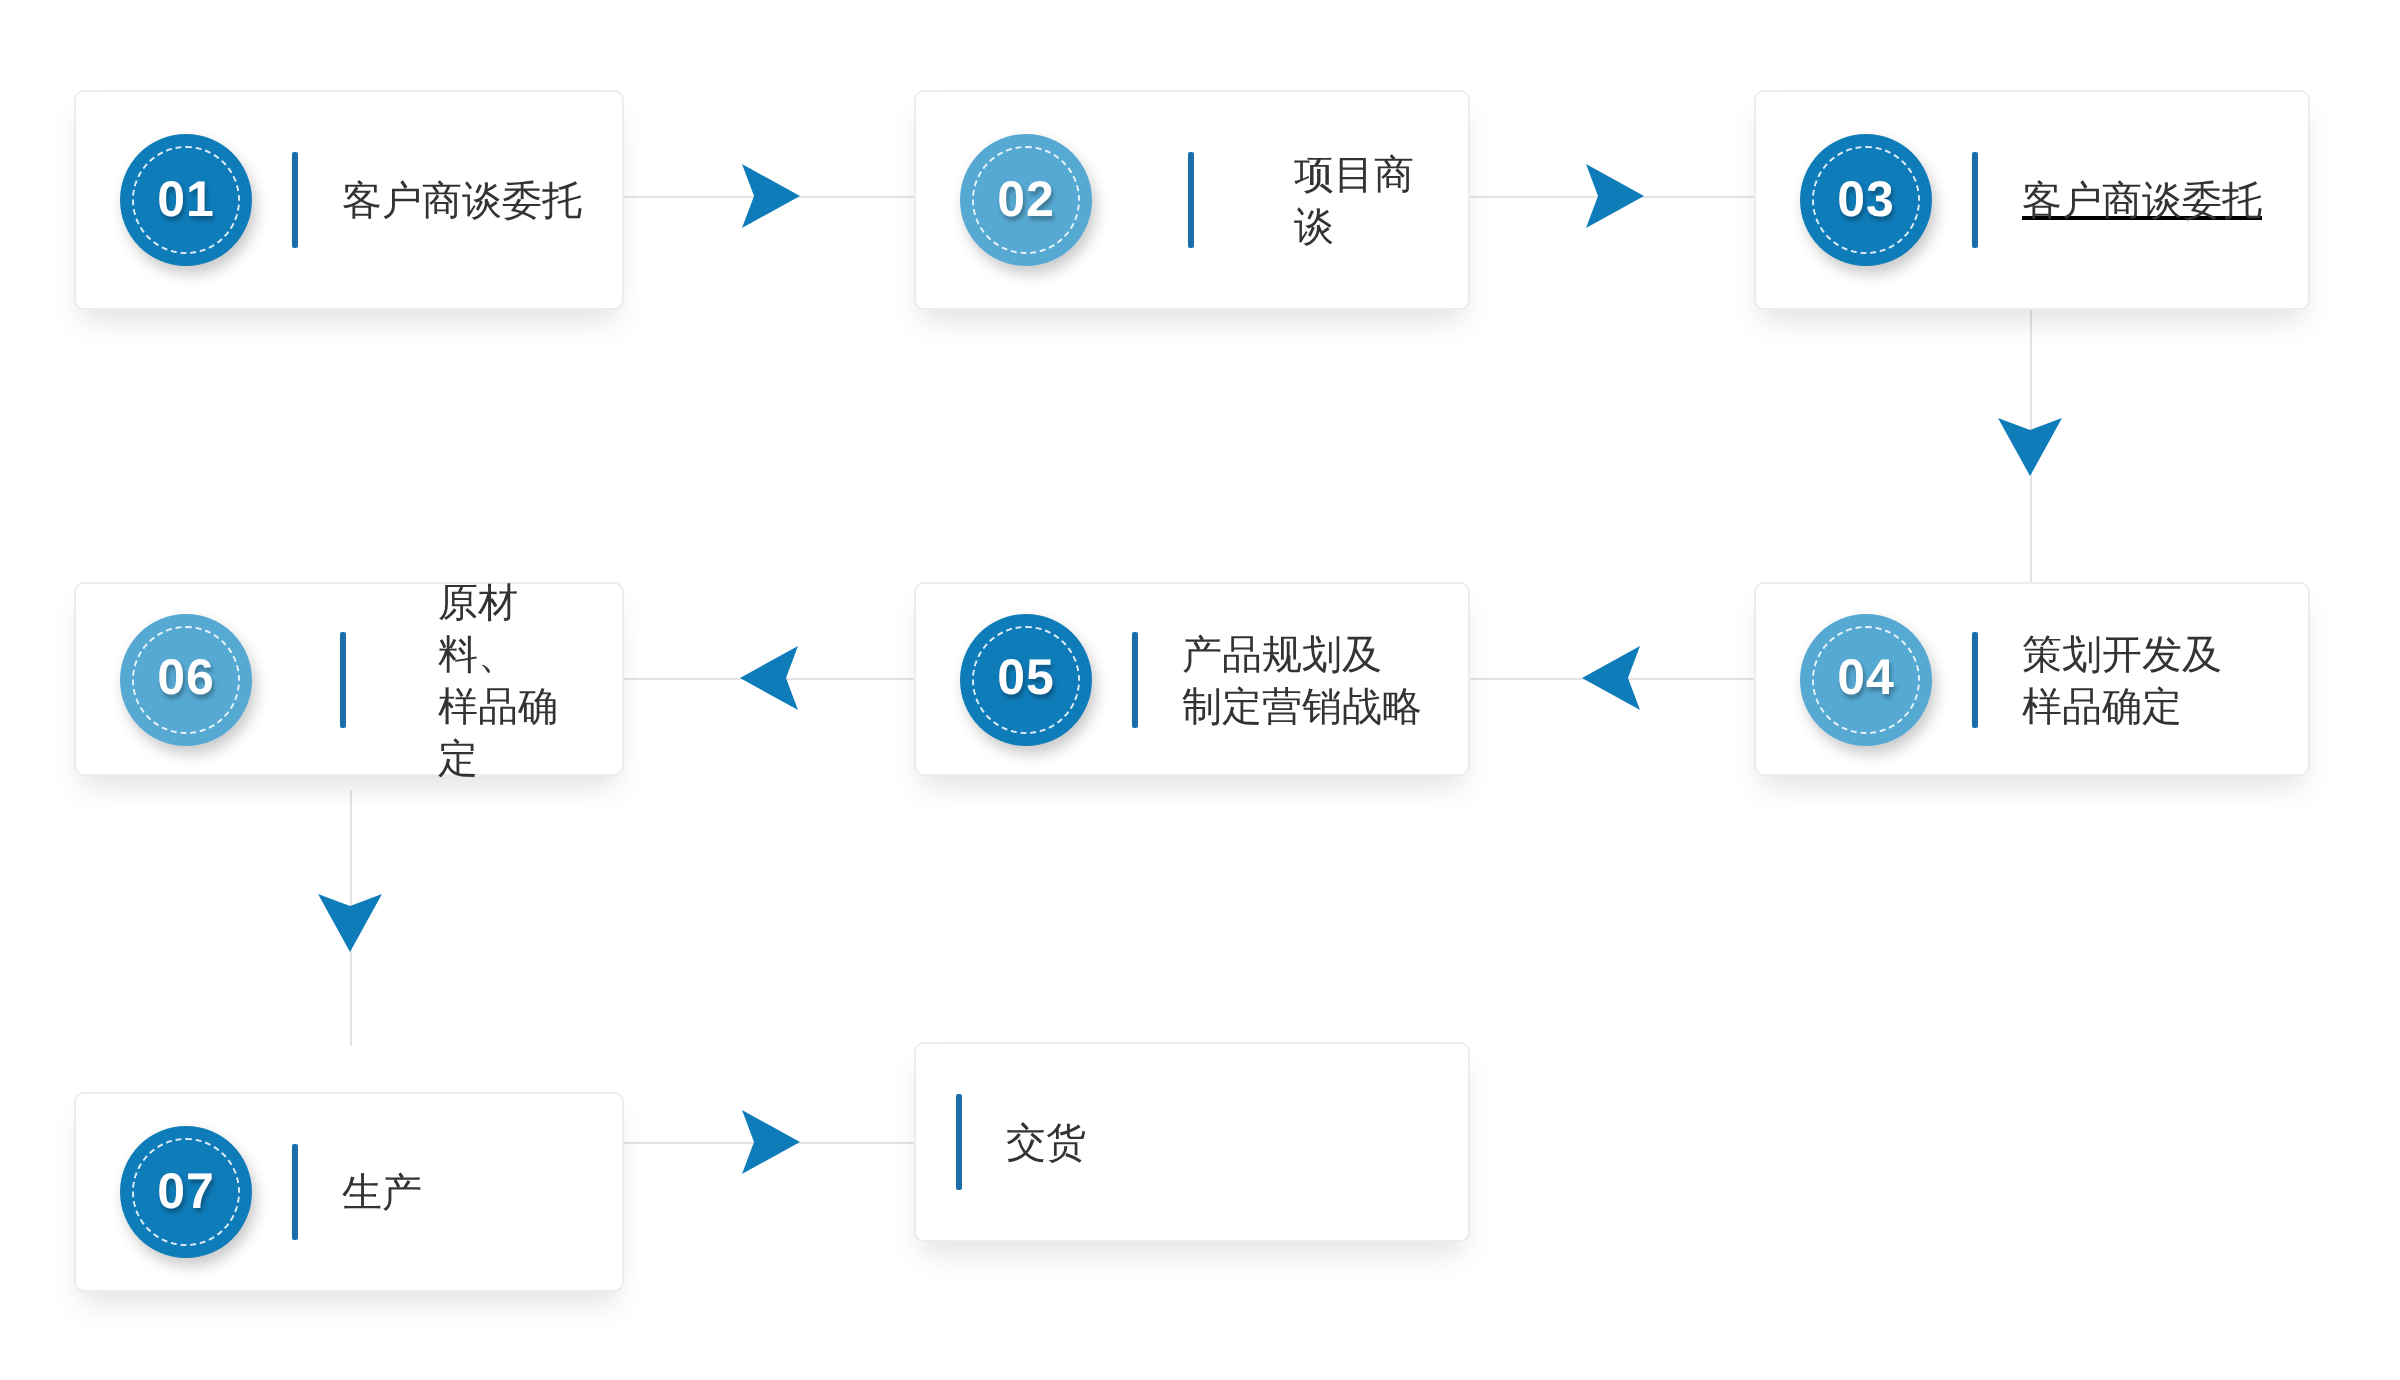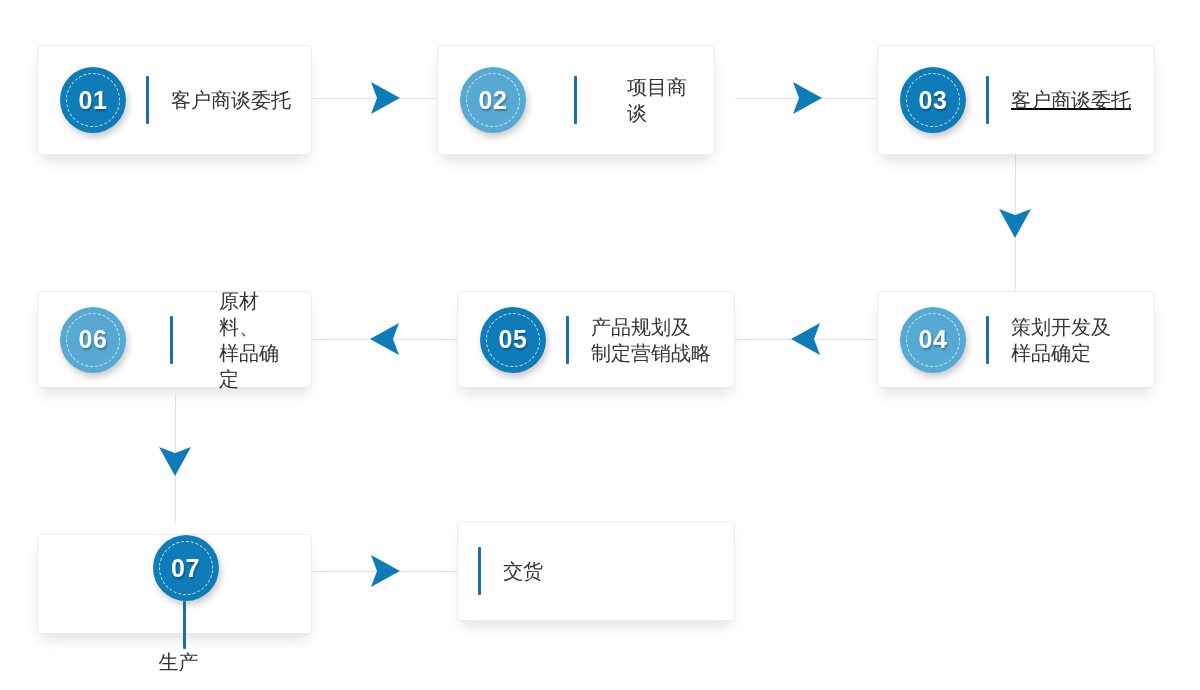--- a/index.html
+++ b/index.html
@@ -167,21 +167,21 @@
     <div class="badge-wrap">
       <div class="badge dark">
         <span class="ring"></span>
         <span class="num">01</span>
       </div>
     </div>
     <div class="divider-bar"></div>
     <div class="label">客户商谈委托</div>
   </div>
 
-  <div class="card" style="left:437px; top:45px; width:278px; height:110px;gap:28px;">
+  <div class="card" style="left:457px; top:45px; width:278px; height:110px;gap:28px;">
     <div class="badge-wrap">
       <div class="badge light">
         <span class="ring"></span>
         <span class="num">02</span>
       </div>
     </div>
     <div class="divider-bar"></div>
     <div class="label">项目商谈</div>
   </div>
 
@@ -225,21 +225,21 @@
       <div class="badge light">
         <span class="ring"></span>
         <span class="num">06</span>
       </div>
     </div>
     <div class="divider-bar"></div>
     <div class="label">原材料、
 样品确定</div>
   </div>
 
-  <div class="card" style="left:37px; top:534px; width:275px; height:100px;flex-direction:column;">
+  <div class="card" style="left:37px; top:546px; width:275px; height:100px;">
     <div class="badge-wrap">
       <div class="badge dark">
         <span class="ring"></span>
         <span class="num">07</span>
       </div>
     </div>
     <div class="divider-bar"></div>
     <div class="label">生产</div>
   </div>
 

